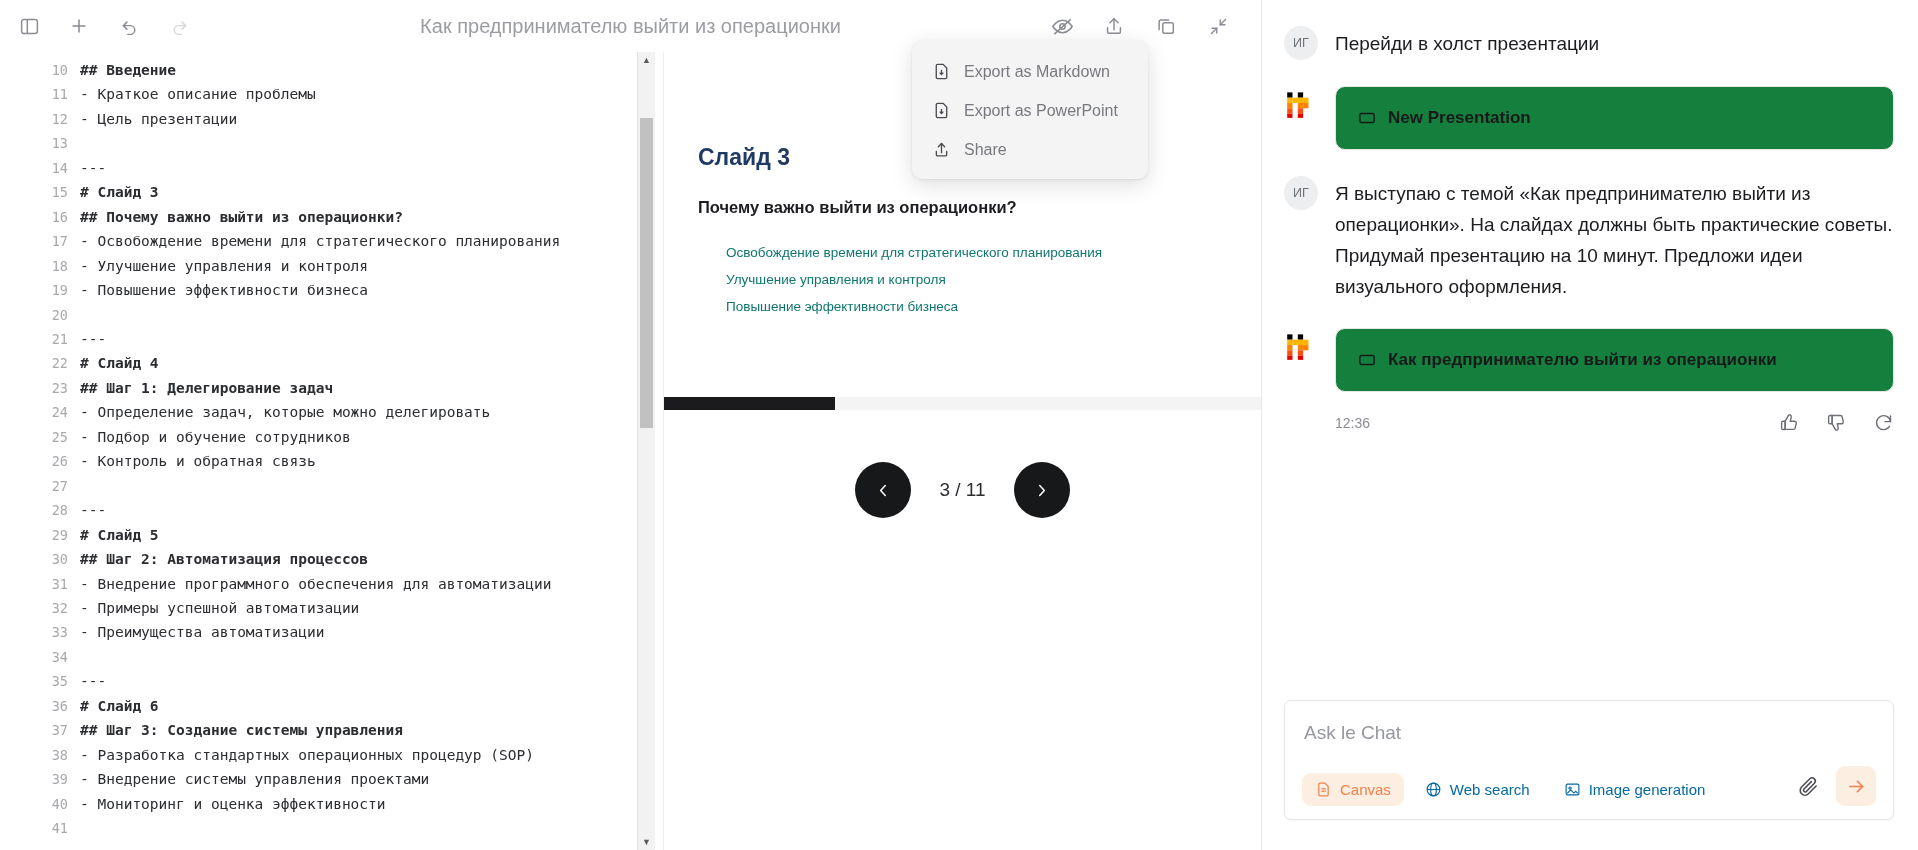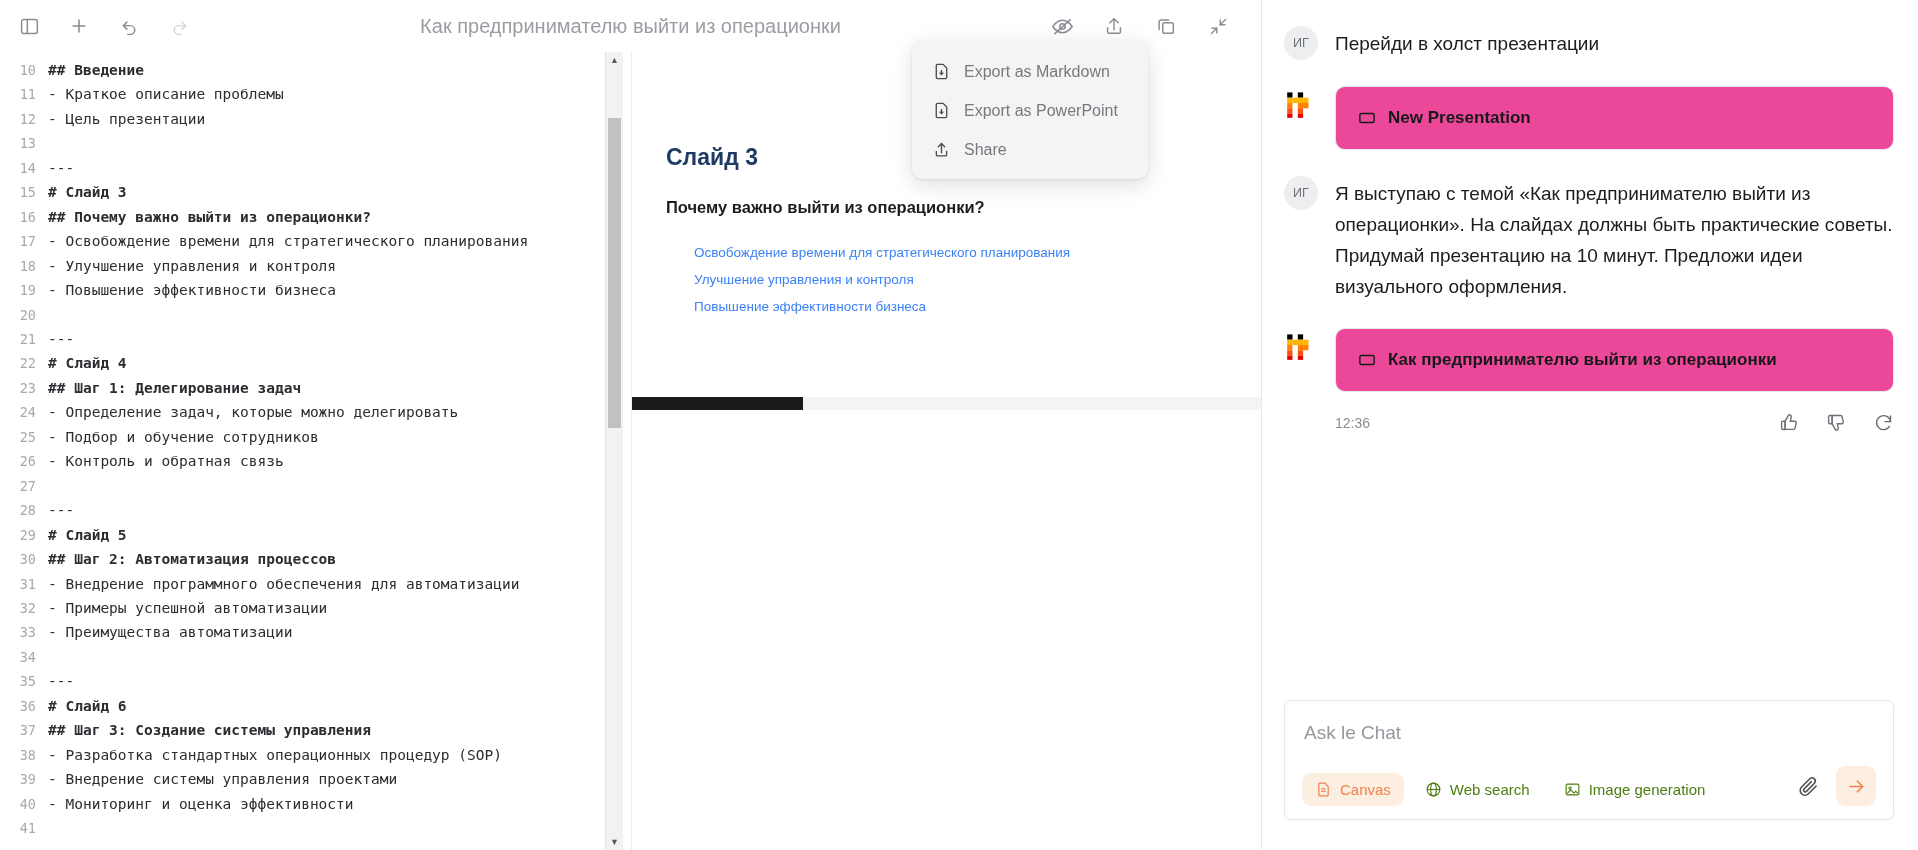--- a/index.html
+++ b/index.html
@@ -66,20 +66,21 @@
   
   .canvas-body { flex: 1; display: flex; min-height: 0; }
 
   
   .editor {
     width: 632px; flex: 0 0 632px;
     position: relative;
     background: #fff;
     overflow: hidden;
     border-right: 1px solid #ededed;
+    margin-left: 32px;
   }
   .code-lines {
     padding: 6px 0 0 0;
     font-family: "DejaVu Sans Mono", monospace;
     font-size: 14.5px;
     line-height: 24.45px;
     color: #2b2d31;
     white-space: pre;
   }
   .cline { display: flex; }
@@ -126,21 +127,21 @@
     font-size: 23px; font-weight: 700; color: #1f3a63;
     margin-bottom: 27px;
   }
   .slide-sub {
     font-size: 16.5px; font-weight: 700; color: #1c1d20;
     margin-bottom: 22px;
   }
   .slide-bullets { padding-left: 28px; }
   .slide-bullets li {
     list-style: none;
-    font-size: 13.5px; color: #3b82f6;
+    font-size: 13.5px; color: #0f766e;
     line-height: 27px;
   }
   
   .hsb {
     position: absolute; left: 0; right: 0; bottom: 0;
     height: 13px; background: #f4f4f4;
   }
   .hsb-thumb {
     position: absolute; left: 0; top: 0; height: 13px;
     width: 171px; background: #1b1b1d;
@@ -180,21 +181,21 @@
     font-size: 19px; line-height: 31px; color: #1c1d20;
     padding-top: 2px;
   }
   .canvas-card {
     flex: 1;
     border: 1px solid #e6e6e8;
     border-radius: 10px;
     padding: 21px 22px;
     display: flex; align-items: center; gap: 12px;
     cursor: pointer;
-    background: #ec4899;
+    background: #15803d;
   }
   .canvas-card .label { font-size: 17px; font-weight: 700; color: #17181a; }
   .card-icon { color: #17181a; display: flex; }
 
   .msg-footer {
     display: flex; align-items: center;
     margin-left: 51px; margin-top: -6px;
     margin-bottom: 30px;
   }
   .timestamp { font-size: 14px; color: #8b8d94; }
@@ -212,21 +213,21 @@
   }
   .composer-input {
     font-size: 19px; color: #96989e;
     padding: 4px 2px 22px 2px;
     cursor: text;
   }
   .composer-row { display: flex; align-items: flex-end; gap: 8px; }
   .chip {
     display: flex; align-items: center; gap: 8px;
     padding: 8px 13px; border-radius: 9px;
-    font-size: 15px; color: #4d7c0f; cursor: pointer;
+    font-size: 15px; color: #0369a1; cursor: pointer;
   }
   .chip.active { background: #fdeee2; color: #f0814a; }
   .chip .glyph { display: flex; }
   .composer-right { margin-left: auto; display: flex; align-items: center; gap: 12px; }
   .clip-btn { color: #4a4c52; cursor: pointer; display: flex; padding: 4px; }
   .send-btn {
     width: 40px; height: 40px; border-radius: 9px;
     background: #fdeee2; color: #f0814a;
     display: flex; align-items: center; justify-content: center;
     cursor: pointer;
@@ -351,20 +352,33 @@
         <div class="slide-area">
           <div class="slide-title">Слайд 3</div>
           <div class="slide-sub">Почему важно выйти из операционки?</div>
           <ul class="slide-bullets" id="slide-bullets">
               <li>Освобождение времени для стратегического планирования</li>
               <li>Улучшение управления и контроля</li>
               <li>Повышение эффективности бизнеса</li>
             </ul>
           <div class="hsb">
             <div class="hsb-thumb"></div>
+          </div>
+        </div>
+        <div class="slide-nav">
+          <div class="nav-circle">
+            <svg width="17" height="17" viewBox="0 0 24 24" fill="none" stroke="currentColor" stroke-width="2.2" stroke-linecap="round" stroke-linejoin="round">
+              <polyline points="14.5 5 8 12 14.5 19"></polyline>
+            </svg>
+          </div>
+          <div class="nav-count">3 / 11</div>
+          <div class="nav-circle">
+            <svg width="17" height="17" viewBox="0 0 24 24" fill="none" stroke="currentColor" stroke-width="2.2" stroke-linecap="round" stroke-linejoin="round">
+              <polyline points="9.5 5 16 12 9.5 19"></polyline>
+            </svg>
           </div>
         </div>
       </div>
     </div>
   </div>
 
   <div class="chat-side">
     <div class="chat-scroll">
 
       <div class="msg">

